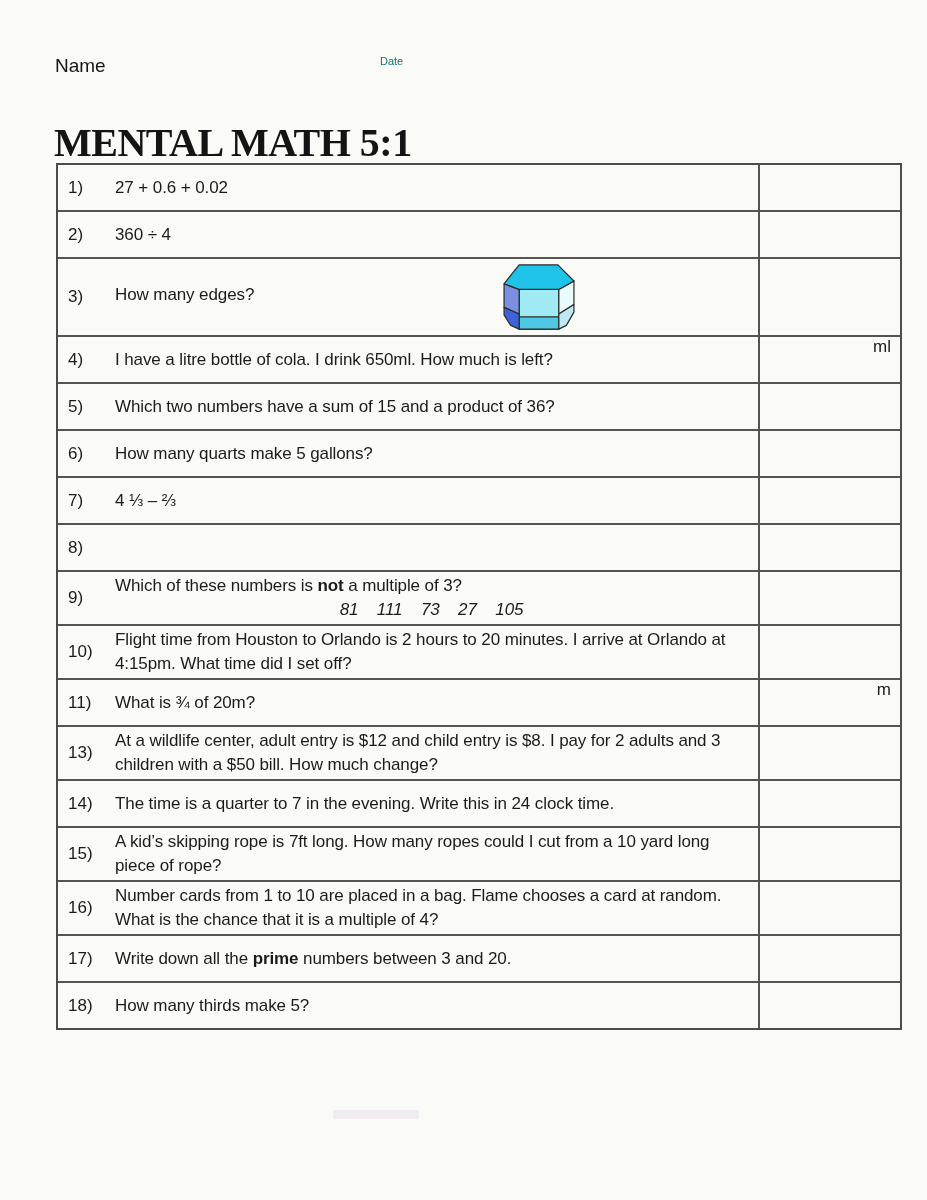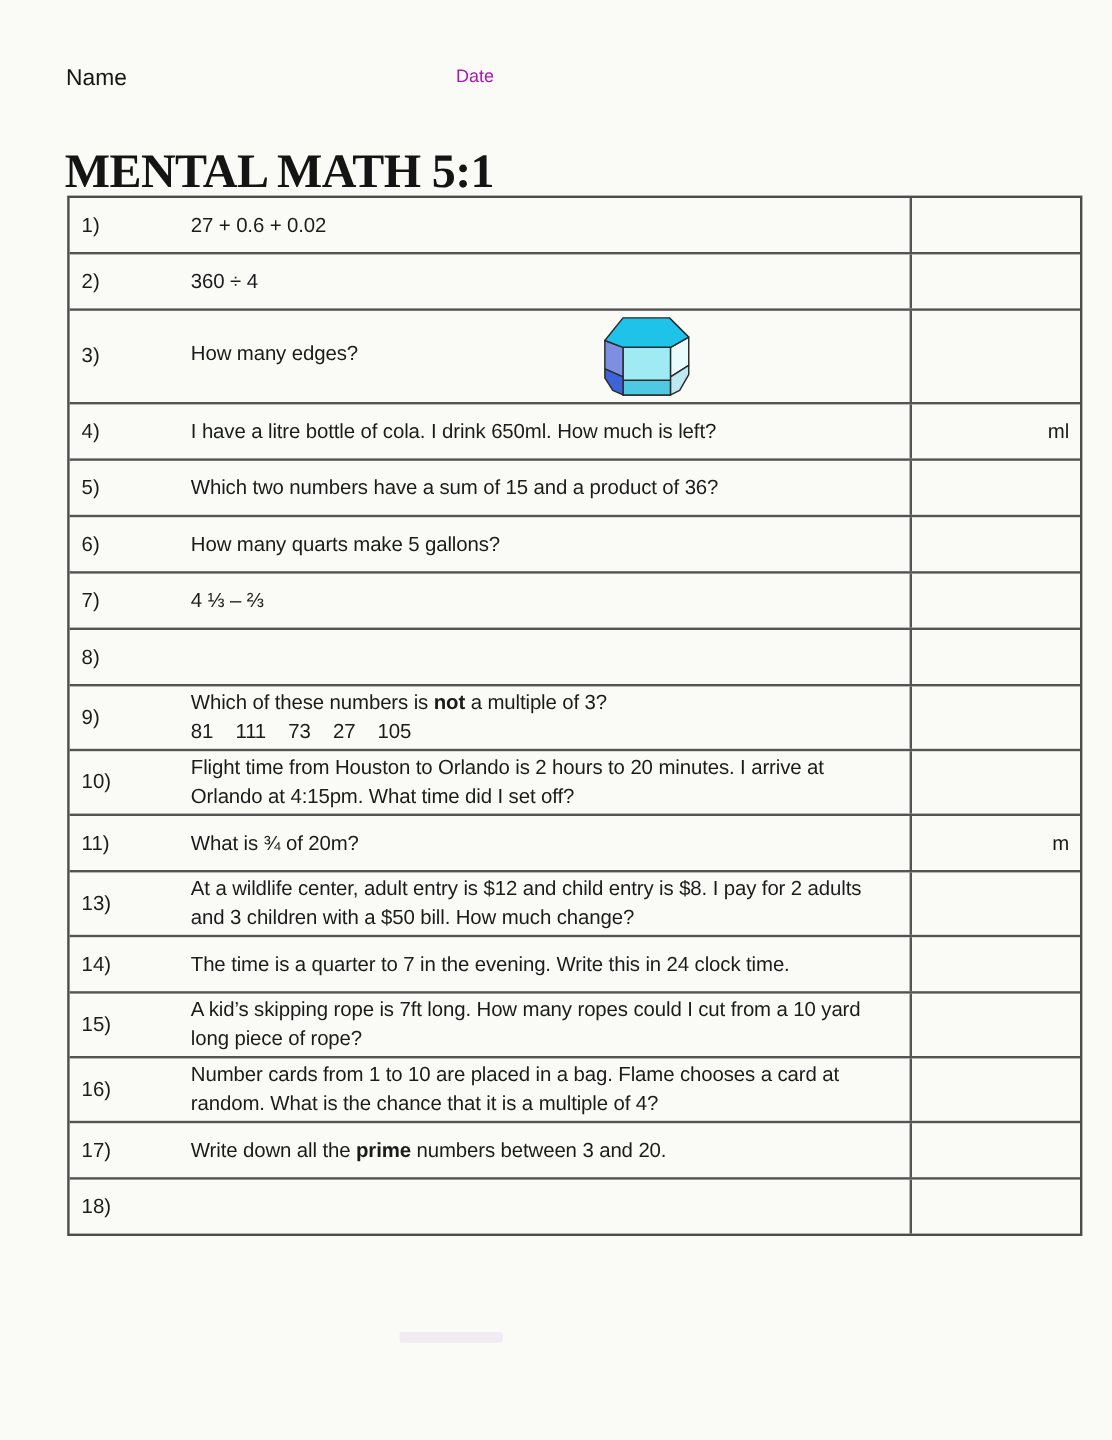--- a/index.html
+++ b/index.html
@@ -3,49 +3,49 @@
 <meta charset="utf-8">
 <style>
   html,body{margin:0;padding:0;}
   body{
     width:927px;height:1200px;position:relative;
     background:#fafbf6;color:#1d1d1d;
     font-family:"Liberation Sans",sans-serif;
     overflow:hidden;
   }
   .name-label{position:absolute;left:55px;top:55px;font-size:19px;color:#161616;}
-  .date-label{position:absolute;left:380px;top:55px;font-size:15px;color:#a21caf;}
+  .date-label{position:absolute;left:380px;top:55px;font-size:11px;color:#0f766e;}
   .page-title{
     position:absolute;left:54px;top:92px;
     font-family:"Liberation Serif",serif;
     font-size:40px;font-weight:700;color:#141414;letter-spacing:-.5px;
     white-space:nowrap;
   }
   .qtable{
     position:absolute;left:56px;top:163px;width:846px;
     border:2px solid #4c4c4c;box-sizing:border-box;
   }
   .row{display:flex;align-items:stretch;min-height:45px;}
   .row + .row{border-top:2px solid #545454;}
   .qcell{flex:1 1 auto;display:flex;align-items:center;position:relative;min-width:0;}
   .qnum{
     flex:0 0 57px;width:57px;padding-left:10px;box-sizing:border-box;
     font-size:17px;color:#1b1b1b;
   }
   .qtext{
     flex:1 1 auto;font-size:17px;line-height:24px;letter-spacing:-.1px;
-    padding:2px 10px 2px 0;white-space:pre-wrap;color:#1b1b1b;margin-left:44px;
+    padding:2px 10px 2px 0;white-space:pre-wrap;color:#1b1b1b;
   }
   .qtext .bold{font-weight:700;}
   .qtext .ital{font-style:italic;font-family:"Liberation Serif",serif;}
-  .line2{text-align:left;white-space:pre;}
+  .line2{text-align:center;white-space:pre;font-style:italic;}
   .acell{
     flex:0 0 142px;width:142px;box-sizing:border-box;
     border-left:2px solid #545454;
-    display:flex;align-items:center;justify-content:flex-end;
+    display:flex;justify-content:flex-end;
     padding-right:9px;font-size:17px;color:#1b1b1b;
   }
   .row.img-row{min-height:76px;}
   .row.img-row .qtext{align-self:flex-start;padding-top:24px;}
   .prism{position:absolute;left:442px;top:4px;width:78px;height:68px;}
   .prism polygon{stroke:#2b2b2b;stroke-width:1.3;stroke-linejoin:round;}
   .watermark{
     position:absolute;left:333px;top:1110px;width:86px;height:9px;
     background:#ece7f0;opacity:.75;border-radius:2px;
   }
@@ -206,20 +206,21 @@
         <span class="qnum">17)</span>
         <div class="qtext"><span>Write down all the </span><span class="bold">prime</span><span> numbers between 3 and 20.</span></div>
       </div>
       <div class="acell">
         <span class="aunit"></span>
       </div>
     </div>
     <div class="row">
       <div class="qcell">
         <span class="qnum">18)</span>
+        <div class="qtext"><span>How many thirds make 5?</span></div>
       </div>
       <div class="acell">
         <span class="aunit"></span>
       </div>
     </div>
   </div>
 
 <div class="watermark"></div>
 
 </body></html>

